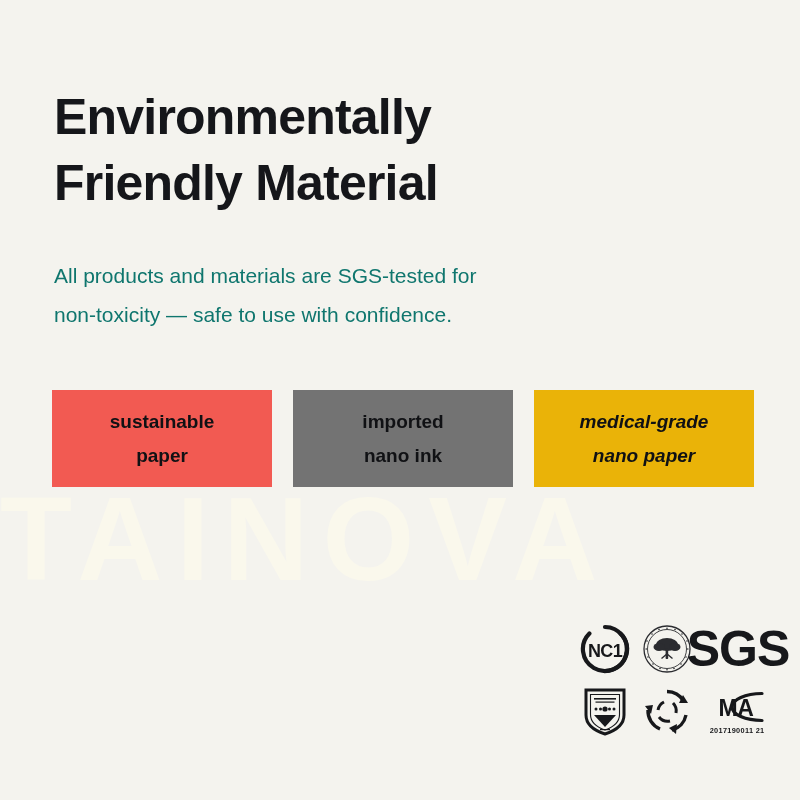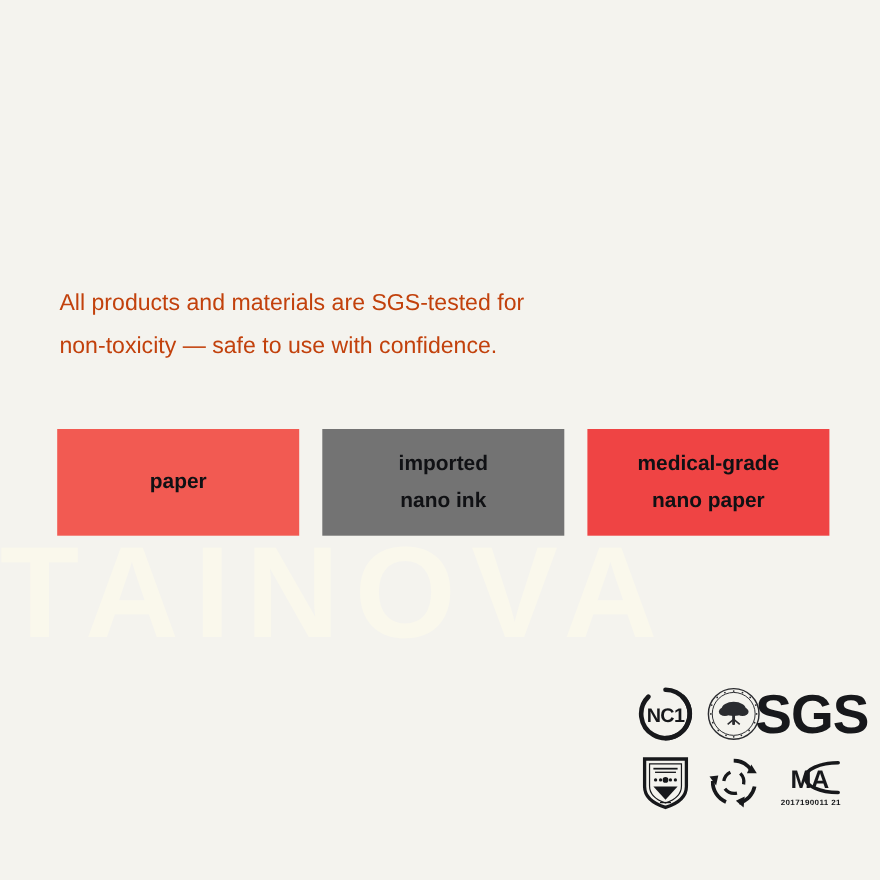--- a/index.html
+++ b/index.html
@@ -132,35 +132,40 @@
     transform: scaleX(1.05);
   }
 </style>
 </head>
 <body style="background: rgb(244, 243, 238);">
 
 <div class="poster" style="background: rgb(244, 243, 238);">
 
   <div class="watermark" style="color: rgb(250, 248, 236);">TAINOVA</div>
 
-
-  <p class="subtitle" style="color: #c2410c;">
+  <h1 class="headline" style="color: rgb(21, 22, 26);">
+    <span class="l1">Environmentally</span>
+    <span class="l2">Friendly Material</span>
+  </h1>
+
+  <p class="subtitle" style="color: #0f766e;">
     <span>All products and materials are SGS-tested for</span>
     <span>non-toxicity — safe to use with confidence.</span>
   </p>
 
   <div class="badges">
     <div class="badge" id="badge0" style="background: rgb(242, 90, 82);">
+      <span class="bl">sustainable</span>
       <span class="bl">paper</span>
     </div>
     <div class="badge" id="badge1" style="background: #737373;">
       <span class="bl">imported</span>
       <span class="bl">nano ink</span>
     </div>
-    <div class="badge" id="badge2" style="background: #ef4444;">
+    <div class="badge" id="badge2" style="background: #eab308; font-style: italic;">
       <span class="bl">medical-grade</span>
       <span class="bl">nano paper</span>
     </div>
   </div>
 
   <div class="certs">
 
     <div class="cert">
       <svg width="52" height="52" viewBox="0 0 52 52">
         <path d="M26 4 A22 22 0 1 1 10.4 10.4" fill="none" stroke="#17181b" stroke-width="4.2" stroke-linecap="round"></path>

